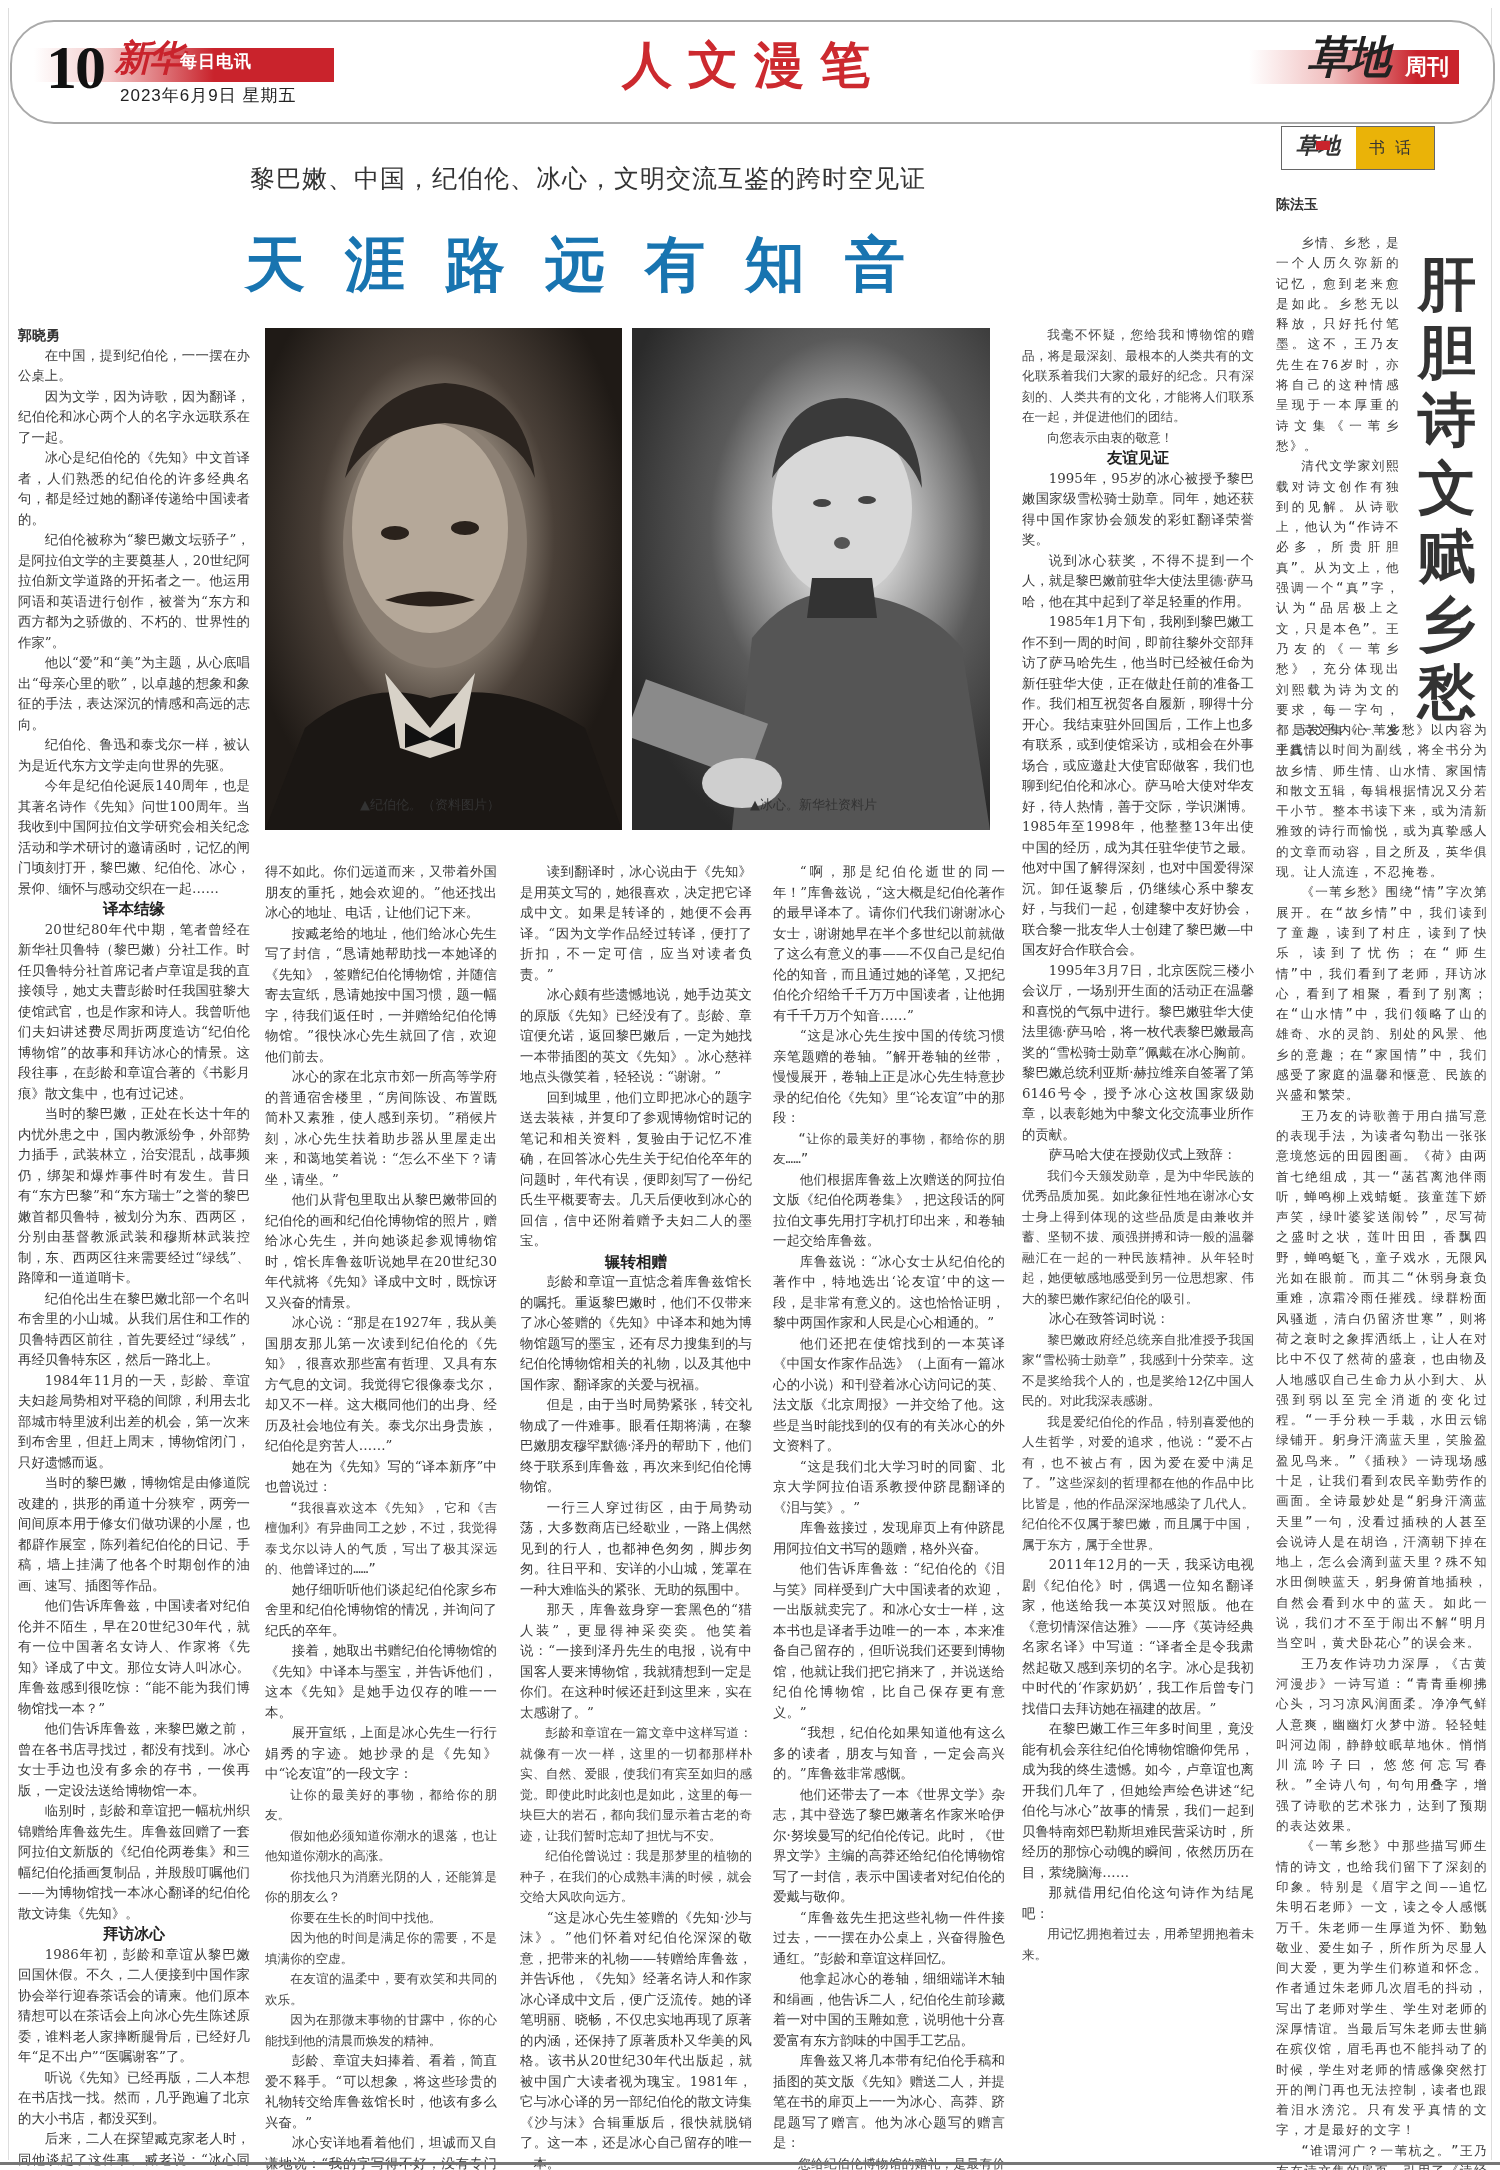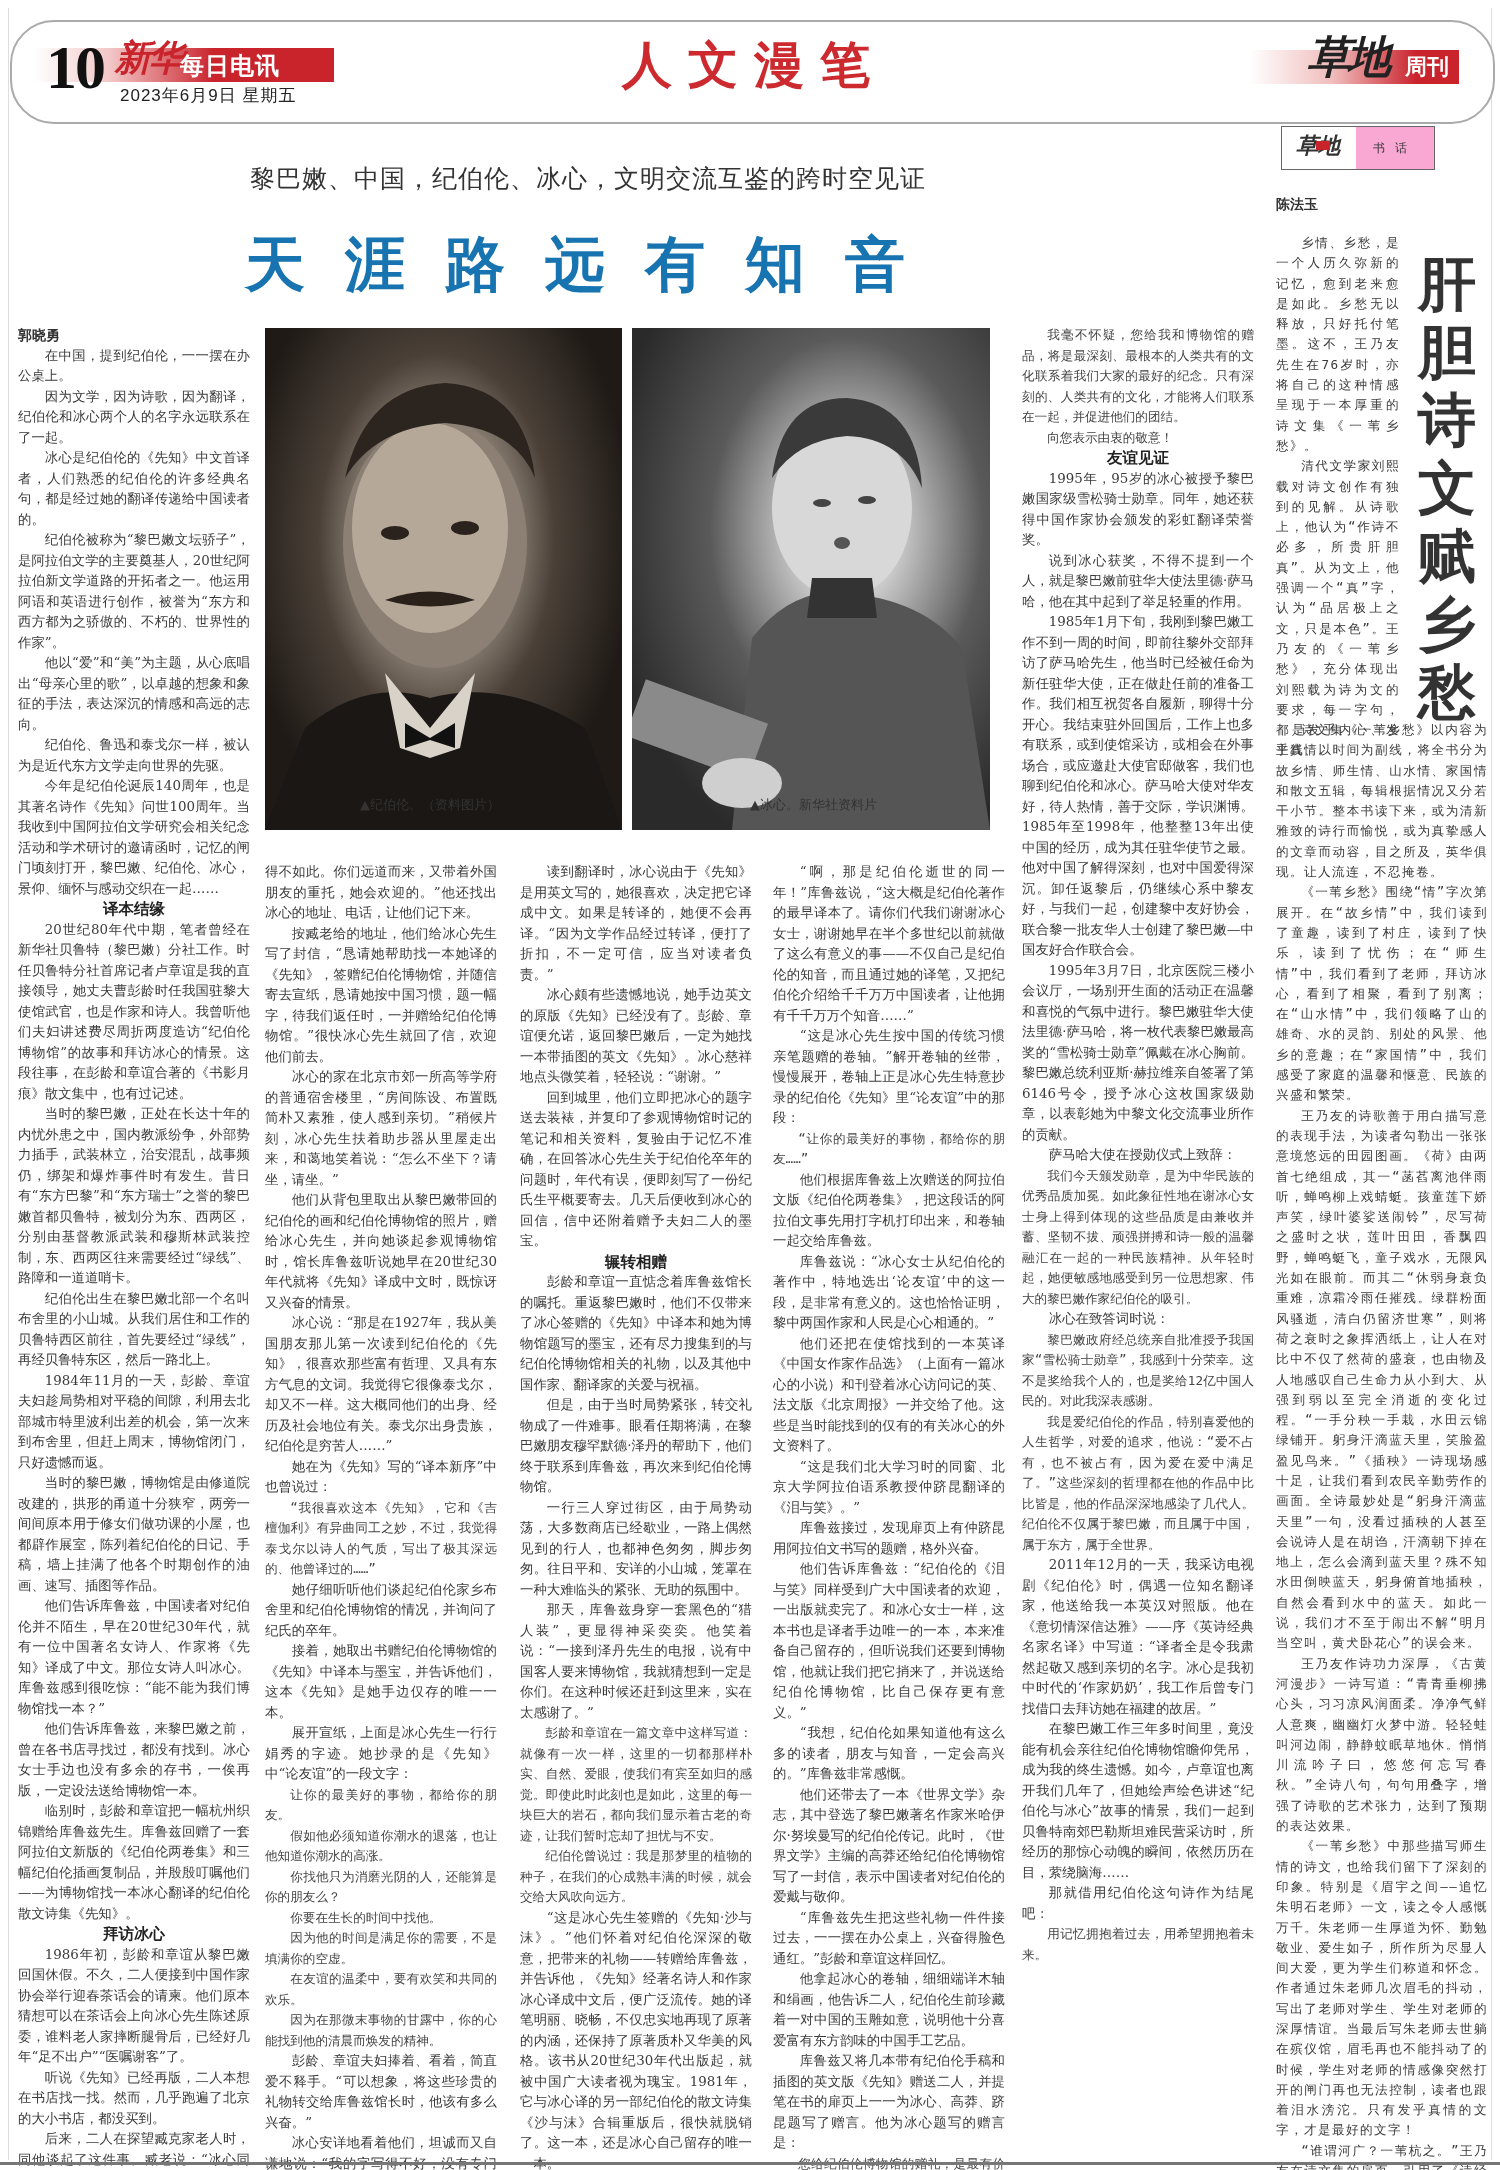--- a/index.html
+++ b/index.html
@@ -12,21 +12,21 @@
   
   .masthead { position:absolute; left:10px; top:20px; width:1485px; height:104px;
               border:2px solid #aaa; border-radius:44px; background:#fff; box-sizing:border-box; }
   .page-no { position:absolute; left:34px; top:14px; font-family:"Liberation Serif", serif;
              font-weight:bold; font-size:62px; line-height:62px; color:#111; letter-spacing:-2px; }
   .brand-bar { position:absolute; left:22px; top:26px; width:300px; height:34px;
                background:linear-gradient(90deg, rgba(255,255,255,0) 0%, #f3c8c8 25%, #c9232c 60%, #c9232c 100%); }
   .brand-script { position:absolute; left:103px; top:12px; font-family:"DejaVu Serif", serif;
                   font-style:italic; font-weight:bold; font-size:36px; color:#c9232c; letter-spacing:-3px;text-align:right; }
   .brand-name { position:absolute; left:168px; top:28px; font-family:Liberation Mono, monospace;
-                font-weight:bold; font-size:24px; color:#fff; letter-spacing:1px; }
+                font-weight:bold; font-size:17px; color:#fff; letter-spacing:1px; }
   .issue-date { position:absolute; left:108px; top:62px; font-family:"Liberation Sans", sans-serif;
                 font-size:17px; color:#222; letter-spacing:1px; }
   .section-title { position:absolute; left:610px; top:10px; font-family:"DejaVu Serif", serif;
                    font-weight:bold; font-size:50px; color:#cc2a2f; letter-spacing:16px; }
   .weekly-bar { position:absolute; right:34px; top:28px; width:210px; height:34px;
                 background:linear-gradient(90deg, rgba(255,255,255,0) 0%, #f0bcbc 40%, #c9232c 80%); }
   .weekly-script { position:absolute; right:106px; top:6px; font-family:"DejaVu Serif", serif;
                    font-style:italic; font-weight:bold; font-size:44px; color:#222; letter-spacing:-4px; }
   .weekly-label { position:absolute; right:44px; top:30px; font-family:"DejaVu Sans", sans-serif;
                   font-weight:bold; font-size:22px; color:#fff; }
@@ -54,21 +54,21 @@
             margin:0 0 14px 0; text-indent:0 !important; }
   .subhead { font-family:"DejaVu Sans", sans-serif; font-weight:bold; font-size:15.5px; color:#222;
              text-align:center; margin:16px 0 14px 0; text-indent:0 !important; }
 
   
   .col-tag { position:absolute; left:1281px; top:126px; width:154px; height:44px;
              border:1px solid #666; box-sizing:border-box; display:flex; }
   .col-tag-logo { width:74px; height:42px; background:#fff; position:relative; }
   .col-tag-logo .mini-script { position:absolute; left:14px; top:4px; font-style:italic; font-weight:bold; font-size:22px; color:#333; }
   .col-tag-logo .mini-red { position:absolute; left:34px; top:14px; width:14px; height:9px; background:#c9232c; }
-  .col-tag-label { flex:1; background:#f9a8d4; font-family:"DejaVu Sans", sans-serif; font-size:12px;
+  .col-tag-label { flex:1; background:#eab308; font-family:"DejaVu Sans", sans-serif; font-size:16px;
                    color:#333; display:flex; align-items:center; justify-content:center; letter-spacing:10px; }
   .side-title { position:absolute; left:1412px; top:250px; width:70px; font-family:"DejaVu Sans", sans-serif;
                 font-weight:bold; font-size:58px; line-height:68px; color:#333; text-align:center; }
   .side-title span { display:block; }
   .side-col { position:absolute; left:1276px; width:212px; font-family:"DejaVu Sans Mono", monospace;
               font-size:12.6px; line-height:20.3px; color:#3a3a3a; text-align:justify; letter-spacing:1.4px; }
   .side-col p { margin:0; text-indent:2em; }
 </style>
 </head>
 <body>

